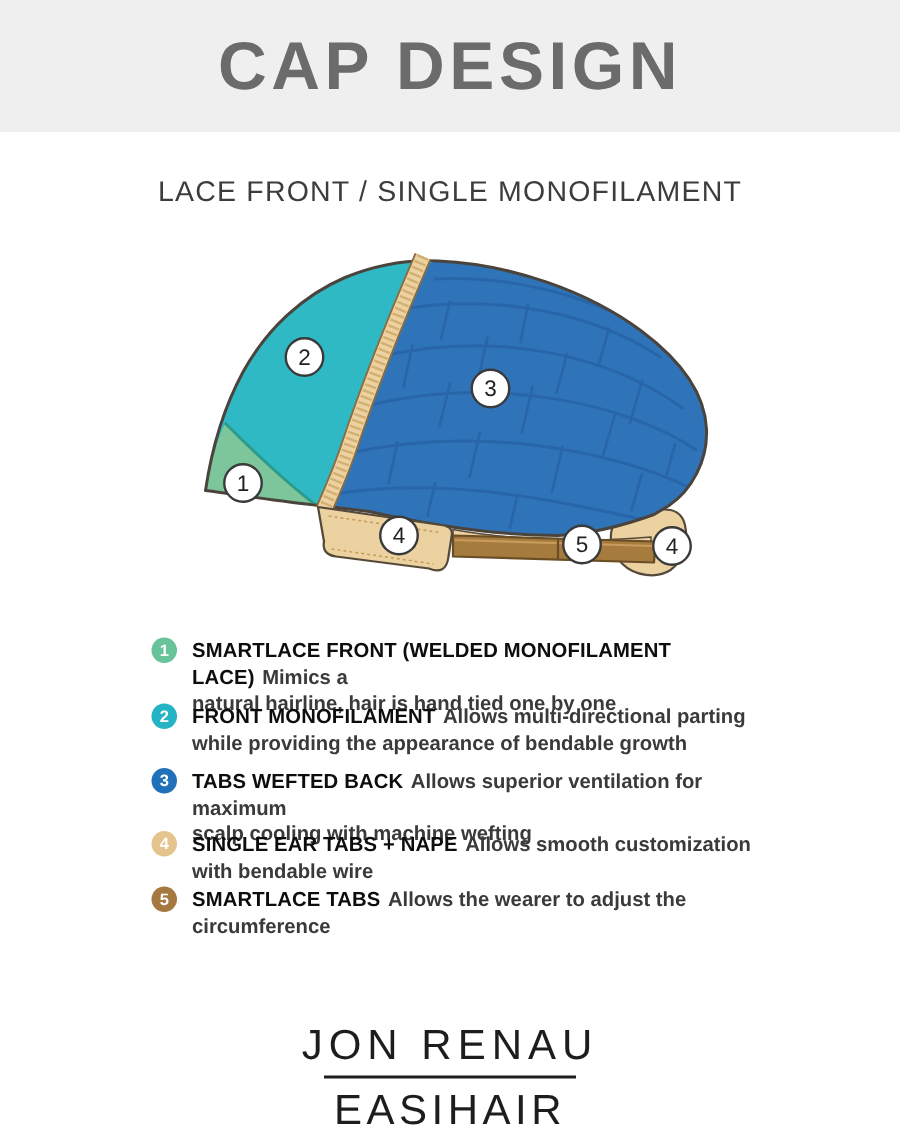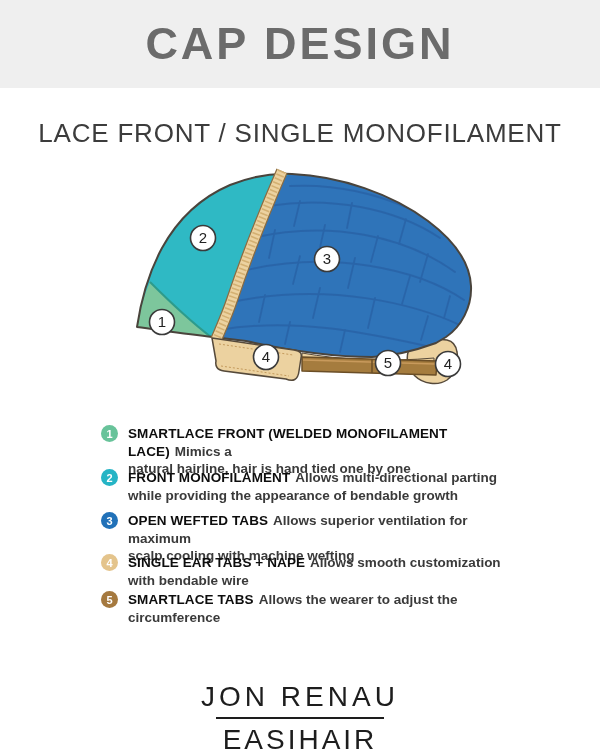--- a/index.html
+++ b/index.html
@@ -9,21 +9,21 @@
   }
   .header-band{
     position:absolute;left:0;top:0;width:600px;height:88px;
     background:#efefef;display:flex;align-items:center;justify-content:center;
   }
   .page-title{
     font-size:45px;font-weight:bold;color:#6b6b6b;letter-spacing:3px;
   }
   .subtitle{
     position:absolute;left:0;top:118px;width:600px;text-align:center;
-    font-size:26px;color:#3c3c3c;letter-spacing:0.8px;
+    font-size:19px;color:#3c3c3c;letter-spacing:0.8px;
   }
   .diagram{position:absolute;left:95px;top:166px;}
   .diagram text{font-size:15px;fill:#222;}
   .legend{position:absolute;left:101px;top:0;width:420px;}
   .legend-item{position:absolute;left:0;display:flex;gap:10px;align-items:flex-start;}
   .bullet{
     flex:0 0 17px;width:17px;height:17px;border-radius:50%;
     color:#fff;font-size:11px;font-weight:bold;
     display:flex;align-items:center;justify-content:center;
   }
@@ -141,21 +141,21 @@
     <p class="ltext"><b class="llabel">SMARTLACE FRONT (WELDED MONOFILAMENT LACE)</b><span class="ldesc">Mimics a
 natural hairline, hair is hand tied one by one</span></p>
   </div>
   <div class="legend-item" style="top:469px">
     <span class="bullet" style="background-color: rgb(37, 180, 197);">2</span>
     <p class="ltext"><b class="llabel">FRONT MONOFILAMENT</b><span class="ldesc">Allows multi-directional parting
 while providing the appearance of bendable growth</span></p>
   </div>
   <div class="legend-item" style="top:512px">
     <span class="bullet" style="background-color: rgb(33, 113, 184);">3</span>
-    <p class="ltext"><b class="llabel">OPEN WEFTED TABS</b><span class="ldesc">Allows superior ventilation for maximum
+    <p class="ltext"><b class="llabel">TABS WEFTED BACK</b><span class="ldesc">Allows superior ventilation for maximum
 scalp cooling with machine wefting</span></p>
   </div>
   <div class="legend-item" style="top:554px">
     <span class="bullet" style="background-color: rgb(228, 196, 140);">4</span>
     <p class="ltext"><b class="llabel">SINGLE EAR TABS + NAPE</b><span class="ldesc">Allows smooth customization
 with bendable wire</span></p>
   </div>
   <div class="legend-item" style="top:591px">
     <span class="bullet" style="background-color: rgb(165, 121, 63);">5</span>
     <p class="ltext"><b class="llabel">SMARTLACE TABS</b><span class="ldesc">Allows the wearer to adjust the circumference</span></p>

